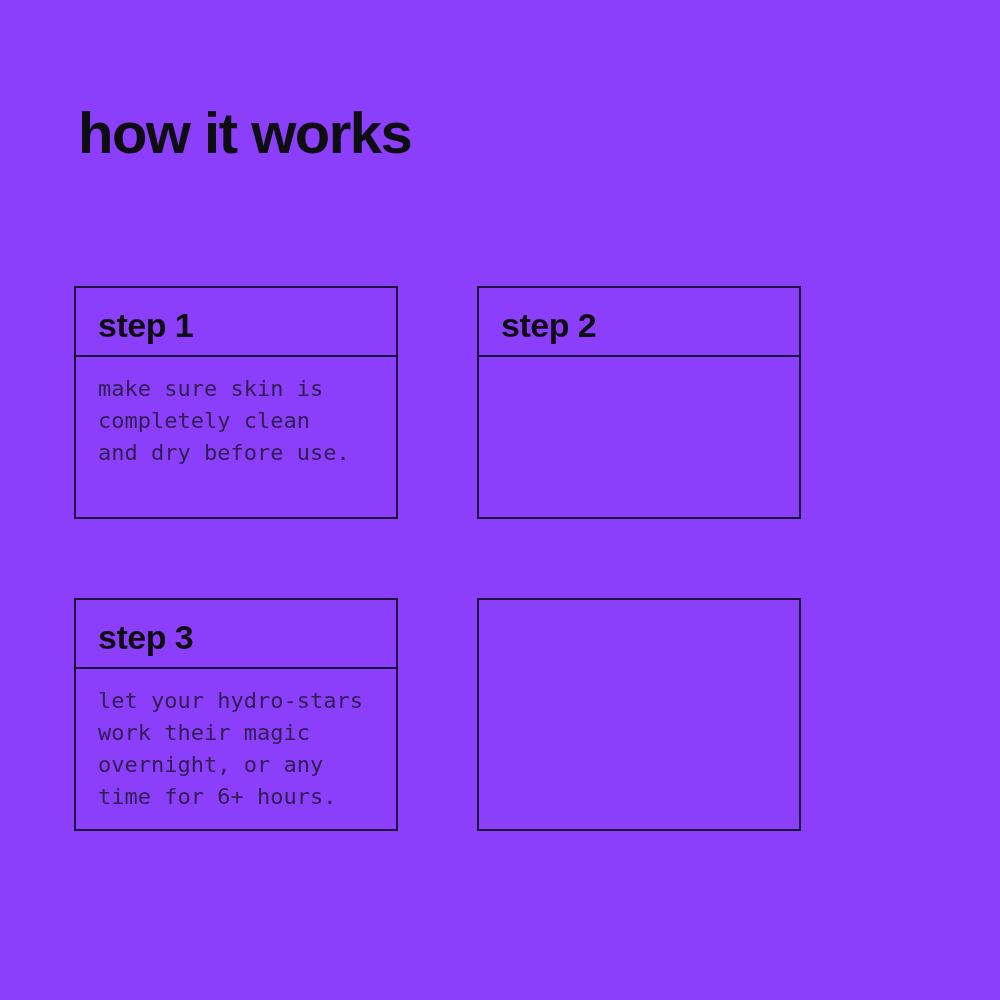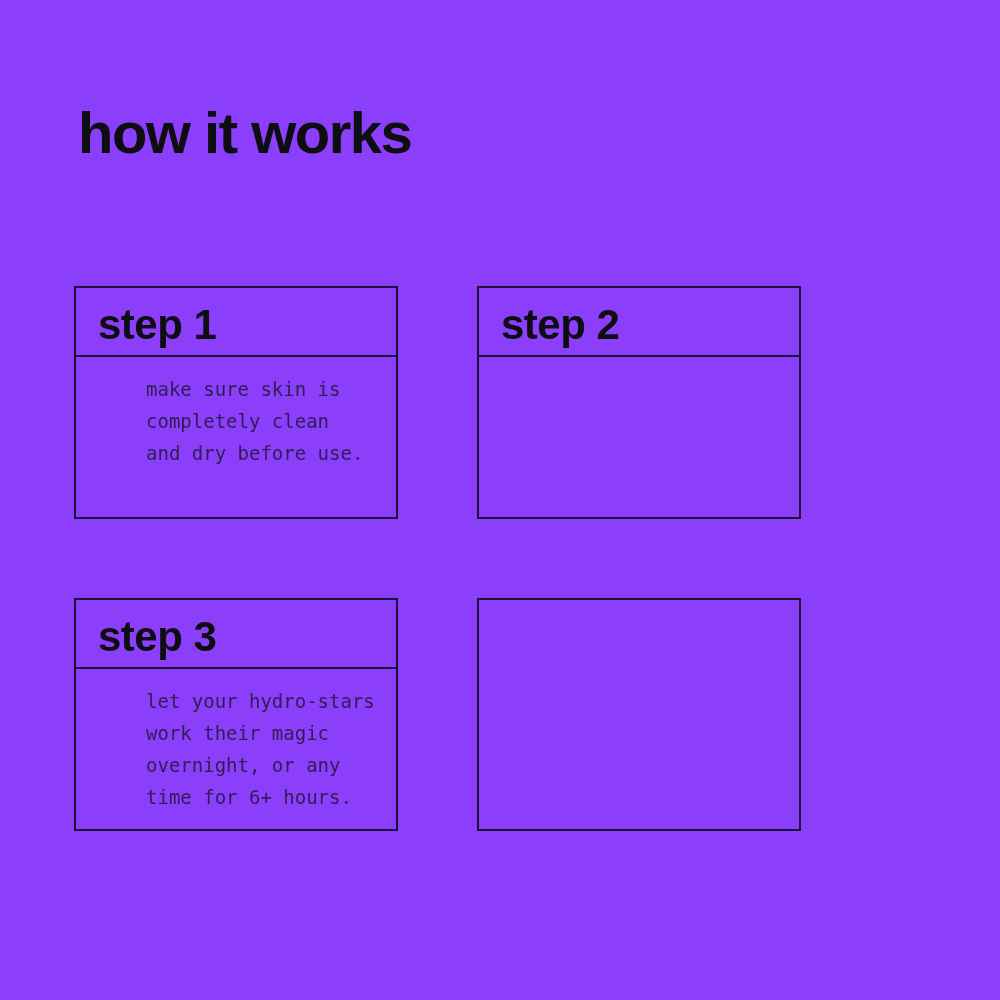--- a/index.html
+++ b/index.html
@@ -44,35 +44,34 @@
   .step-box.pos-4 { left: 477px; top: 598px; }
   .step-header {
     height: 69px;
     flex: 0 0 69px;
     border-bottom: 2px solid var(--border);
     display: flex;
     align-items: center;
     padding: 6px 0 0 22px;
   }
   .step-title {
-    font-size: 42px;
+    font-size: 34px;
     font-weight: 700;
     letter-spacing: -0.5px;
     color: var(--heading);
     line-height: 1;
   }
   .step-body {
     flex: 1;
     padding: 16px 10px 0 22px;
     font-family: "DejaVu Sans Mono", "Liberation Mono", monospace;
-    font-size: 19px;
+    font-size: 22px;
     line-height: 32px;
     color: var(--body-text);
     white-space: pre-line;
-    margin-left: 48px;
   }
 </style>
 </head>
 <body>
 
 <h1 class="page-title">how it works</h1>
 
 <div class="step-box pos-1">
   <div class="step-header">
     <span class="step-title">step 1</span>

